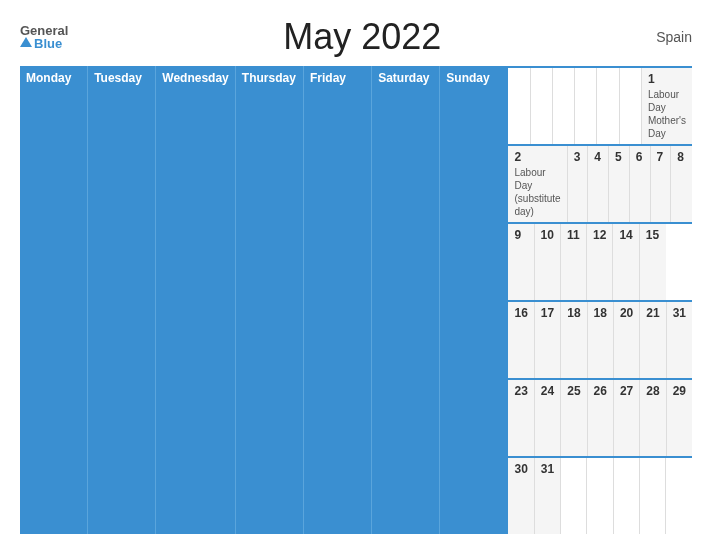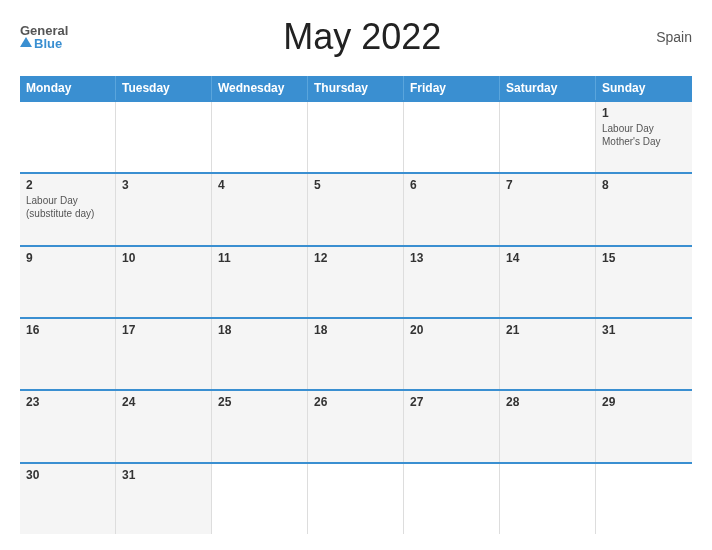--- a/index.html
+++ b/index.html
@@ -15,21 +15,21 @@
       height: 550px;
       padding: 16px 20px;
       display: flex;
       flex-direction: column;
     }
     
     .header {
       display: flex;
       align-items: center;
       justify-content: space-between;
-      margin-bottom: 18px;
+      margin-bottom: 8px;
     }
     .logo {
       display: flex;
       flex-direction: column;
       line-height: 1;
     }
     .logo-general {
       font-size: 13px;
       font-weight: bold;
       color: #555;
@@ -57,21 +57,21 @@
     }
     .country {
       font-size: 14px;
       color: #555;
       text-align: center;
     }
     
     .calendar {
       flex: 1;
       display: flex;
-      flex-direction: column;
+      flex-direction: row;
     }
     .cal-header {
       display: grid;
       grid-template-columns: repeat(7, 1fr);
       background: #3a8fd1;
     }
     .cal-header-cell {
       padding: 5px 6px;
       font-size: 12px;
       color: #fff;
@@ -190,23 +190,20 @@
         <div class="cal-cell">
           <span class="day-num">10</span>
         </div>
         <div class="cal-cell">
           <span class="day-num">11</span>
         </div>
         <div class="cal-cell">
           <span class="day-num">12</span>
         </div>
         <div class="cal-cell">
-          <span class="day-num">13</span>
-        </div>
-        <div class="cal-cell">
           <span class="day-num">14</span>
         </div>
         <div class="cal-cell">
           <span class="day-num">15</span>
         </div>
       </div>
 
       <div class="cal-row">
         <div class="cal-cell">
           <span class="day-num">16</span>

